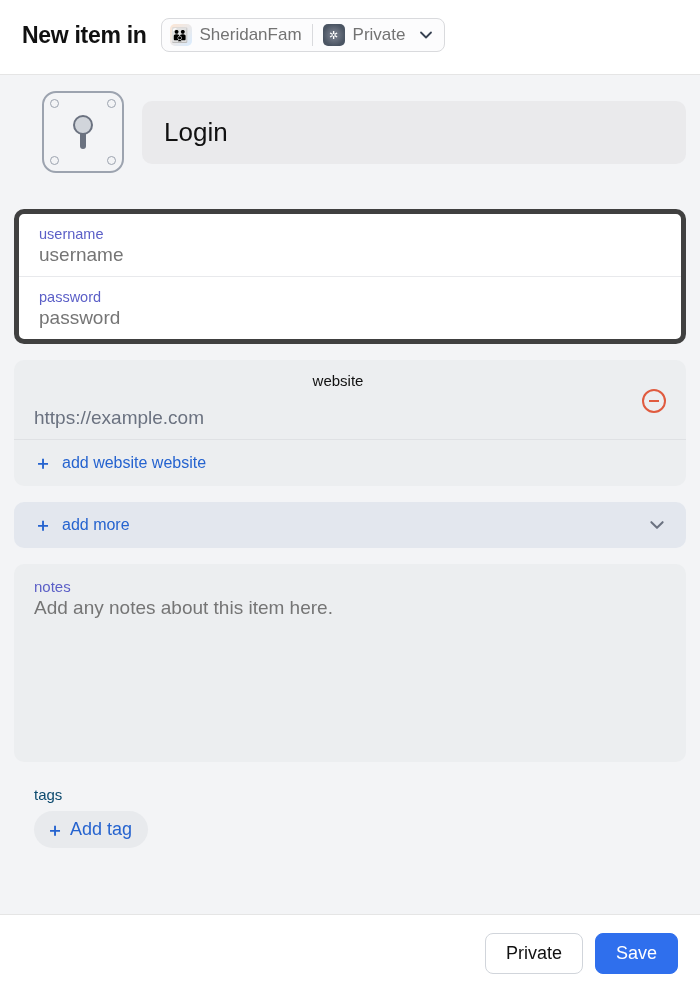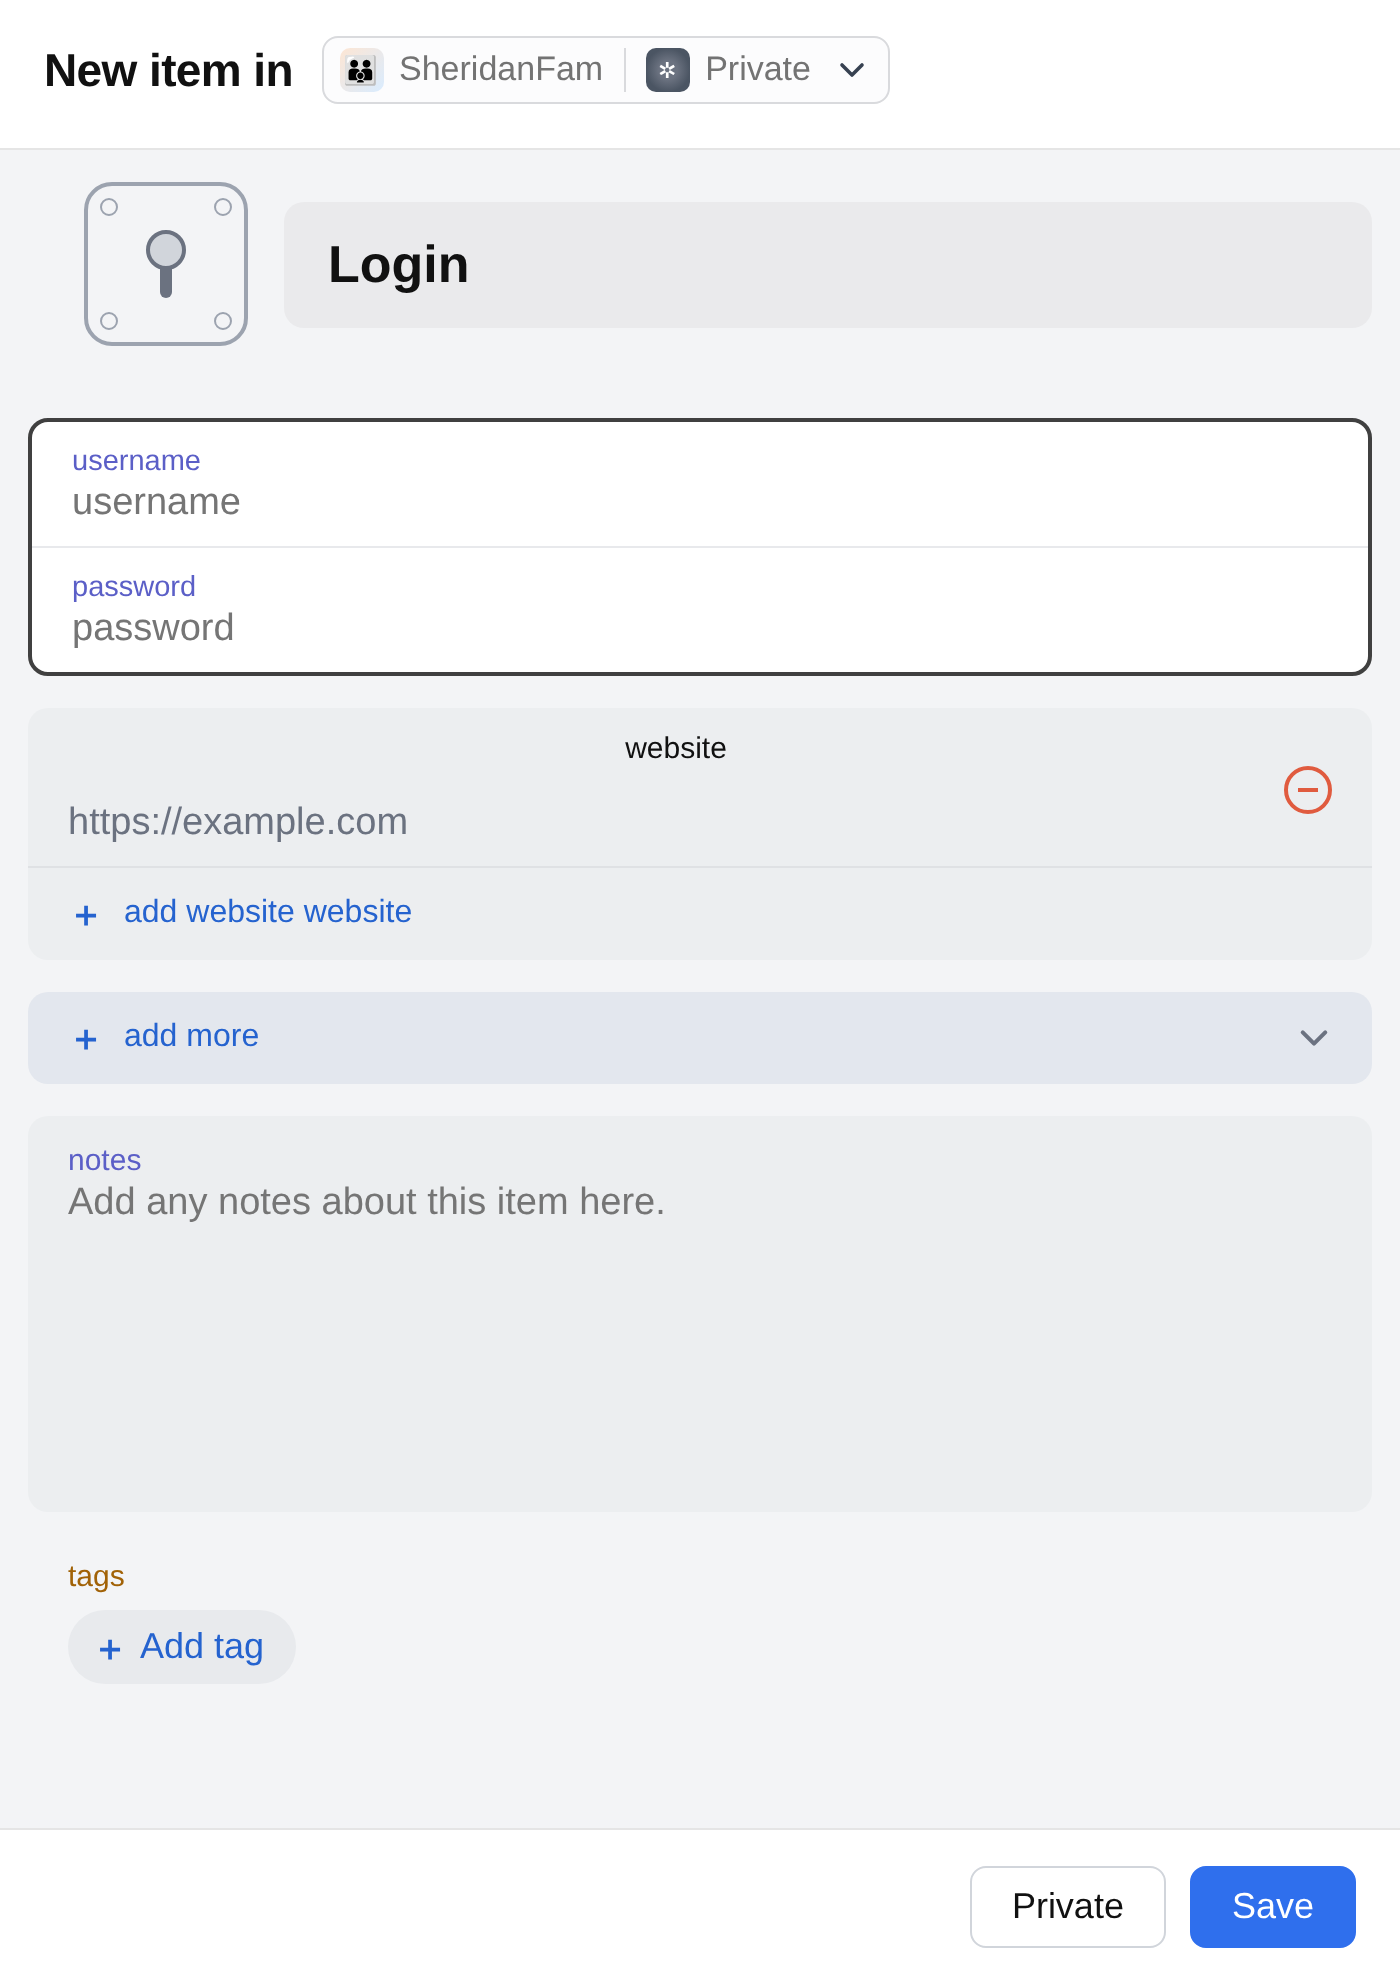--- a/index.html
+++ b/index.html
@@ -23,24 +23,24 @@
 
   
   .category-row { display:flex; align-items:center; gap: 18px; padding: 16px 14px 8px 42px; }
   .cat-icon { width: 82px; height: 82px; border: 2px solid #9ca3af; border-radius: 14px; background: #f3f4f6; position: relative; display:flex; align-items:center; justify-content:center; }
   .cat-icon .corner { position:absolute; width:9px; height:9px; border:1.5px solid #9ca3af; border-radius:50%; background:#f3f4f6; }
   .cat-icon .tl{top:6px;left:6px}.cat-icon .tr{top:6px;right:6px}.cat-icon .bl{bottom:6px;left:6px}.cat-icon .br{bottom:6px;right:6px}
   .keyhole { display:flex; flex-direction:column; align-items:center; }
   .keyhole .circle{width:20px;height:20px;border:2.5px solid #6b7280;border-radius:50%;background:#d1d5db;}
   .keyhole .stem{width:6px;height:16px;background:#6b7280;margin-top:-2px;border-radius:0 0 3px 3px;}
   .cat-title-wrap { flex:1; background:#eaeaec; border-radius: 10px; padding: 16px 22px; }
-  .cat-title { font-size: 26px; font-weight: 700; }
+  .cat-title { font-size: 26px; font-weight: 400; }
 
   
-  .card { margin: 28px 14px 0 14px; background: #fff; border: 2px solid #404040; border-radius: 10px; overflow: hidden; }
+  .card { margin: 28px 14px 0 14px; background: #fff; border: 5px solid #404040; border-radius: 10px; overflow: hidden; }
   .field { padding: 12px 20px 10px 20px; border-bottom: 1px solid #e8e9ec; }
   .field:last-child { border-bottom: none; }
   .field-label { font-size: 14.5px; color: #5b5fc7; margin-bottom: 2px; }
   .field-input { font-size: 19px; color: #6b7280; border:none; outline:none; width:100%; background:transparent; }
 
   
   .section { margin: 16px 14px 0 14px; background:#eceef0; border-radius:10px; overflow:hidden; }
   .section-row { padding: 12px 20px 10px 20px; display:flex; align-items:center; }
   .section-row .grow { flex:1; }
   .section-label { font-size: 15px; color:#111; margin-bottom: 18px; text-align: center; }
@@ -56,21 +56,21 @@
   .addmore .grow{flex:1; display:flex; align-items:center; gap:10px; font-size:16px;}
   .addmore .chev { color:#6b7280; }
 
   
   .notes { margin: 16px 14px 0 14px; background:#eceef0; border-radius:10px; padding: 14px 20px 14px 20px; height: 198px; }
   .notes-label { font-size:15px; color:#5b5fc7; margin-bottom: 2px; }
   .notes-area { width:100%; border:none; outline:none; background:transparent; font-size:19px; color:#4d7c0f; font-family:inherit; resize:none; height: 150px; }
 
   
   .tags-wrap { margin: 24px 14px 0 34px; }
-  .tags-label { font-size:15px; color:#a16207; margin-bottom:8px; }
+  .tags-label { font-size:15px; color:#0c4a6e; margin-bottom:8px; }
   .tag-add { display:inline-flex; align-items:center; gap:6px; background:#e8eaed; border-radius: 20px; padding: 8px 16px 8px 12px; color:#2563cf; font-size:18px; cursor:pointer; }
 
   
   .footer { background:#fff; border-top:1px solid #e5e5e5; padding: 18px 22px 18px 22px; display:flex; justify-content:flex-end; gap:12px; }
   .btn { font-size:18px; padding: 9px 20px; border-radius:8px; cursor:pointer; border:1px solid transparent; }
   .btn-cancel { background:#fff; border-color:#d1d5db; color:#111; }
   .btn-save { background:#2f6fed; color:#fff; border-color:#2f6fed; }
 
   svg { display:block; }
 </style>

